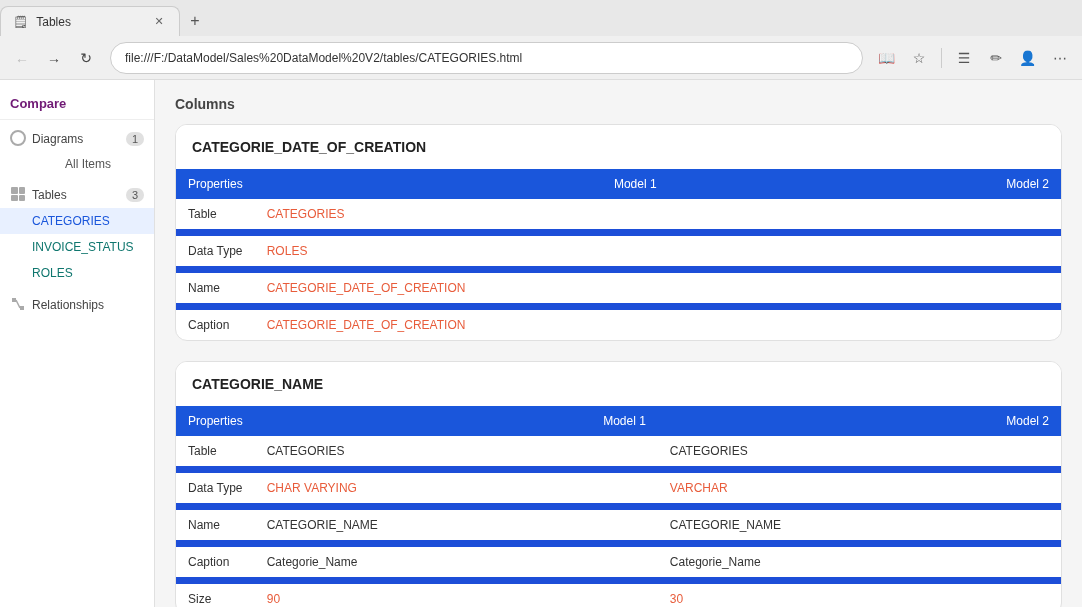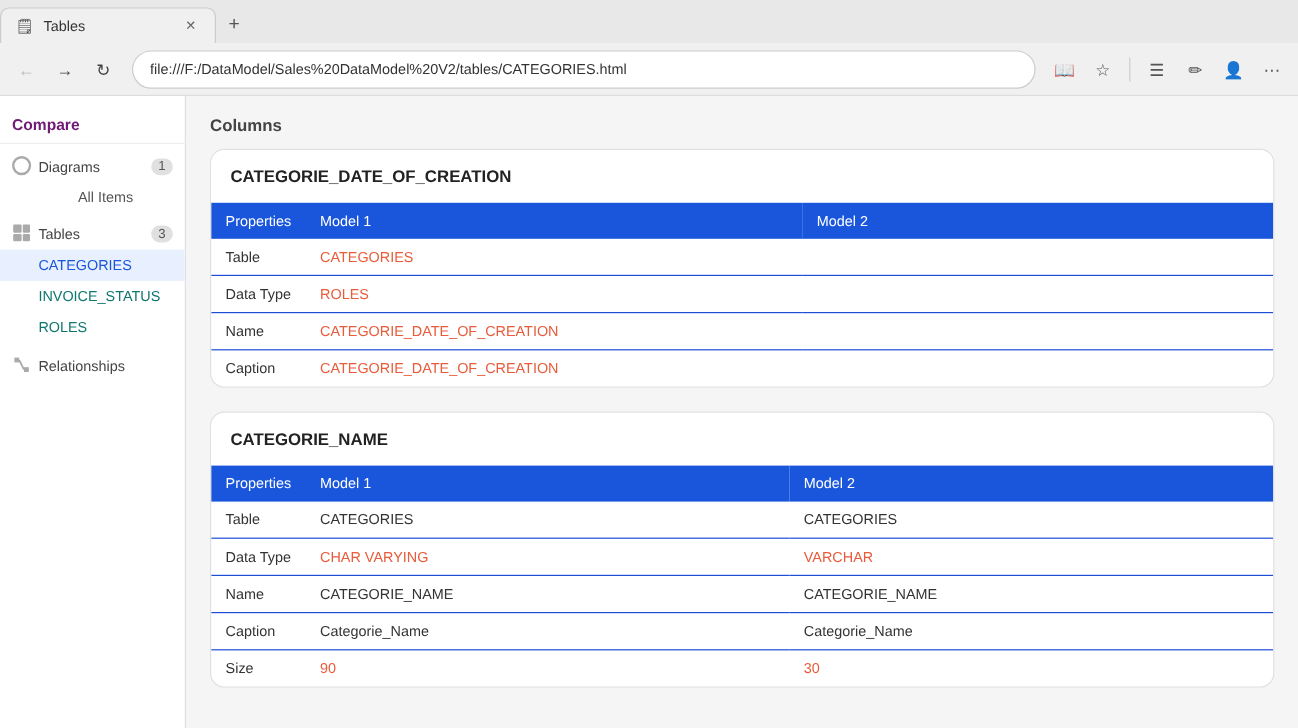--- a/index.html
+++ b/index.html
@@ -40,22 +40,22 @@
     
     .content-area { flex: 1; overflow-y: auto; background: #f5f5f5; position: relative; }
     .content-inner { padding: 16px 20px; }
 
     .column-section { background: white; border: 1px solid #e0e0e0; border-radius: 12px; margin-bottom: 20px; overflow: hidden; }
     .column-section-header { padding: 14px 16px; background: white; }
     .column-section-name { font-size: 14px; font-weight: 600; color: #222; }
 
     .data-table { width: 100%; border-collapse: collapse; }
     .data-table thead tr { background: #1a56db; }
-    .data-table thead th { color: white; font-weight: 500; font-size: 12px; padding: 8px 12px; text-align: left; }
-    .data-table tbody tr { border-bottom: 1px solid #1d4ed8; }
+    .data-table thead th { color: white; font-weight: 500; font-size: 12px; padding: 8px 12px; text-align: right; }
+    .data-table tbody tr { border-bottom: 7px solid #1d4ed8; }
     .data-table tbody tr:last-child { border-bottom: none; }
     .data-table tbody td { padding: 8px 12px; font-size: 12px; color: #333; }
     .data-table tbody td:first-child { color: #333; width: 200px; }
     .data-table tbody td.red-text { color: #e85c3b; }
     .col-properties { width: 200px; }
     .col-model1 { width: 50%; }
     .col-model2 { width: 50%; }
 
     .columns-label { font-size: 14px; font-weight: 600; color: #444; margin-bottom: 12px; }
 

